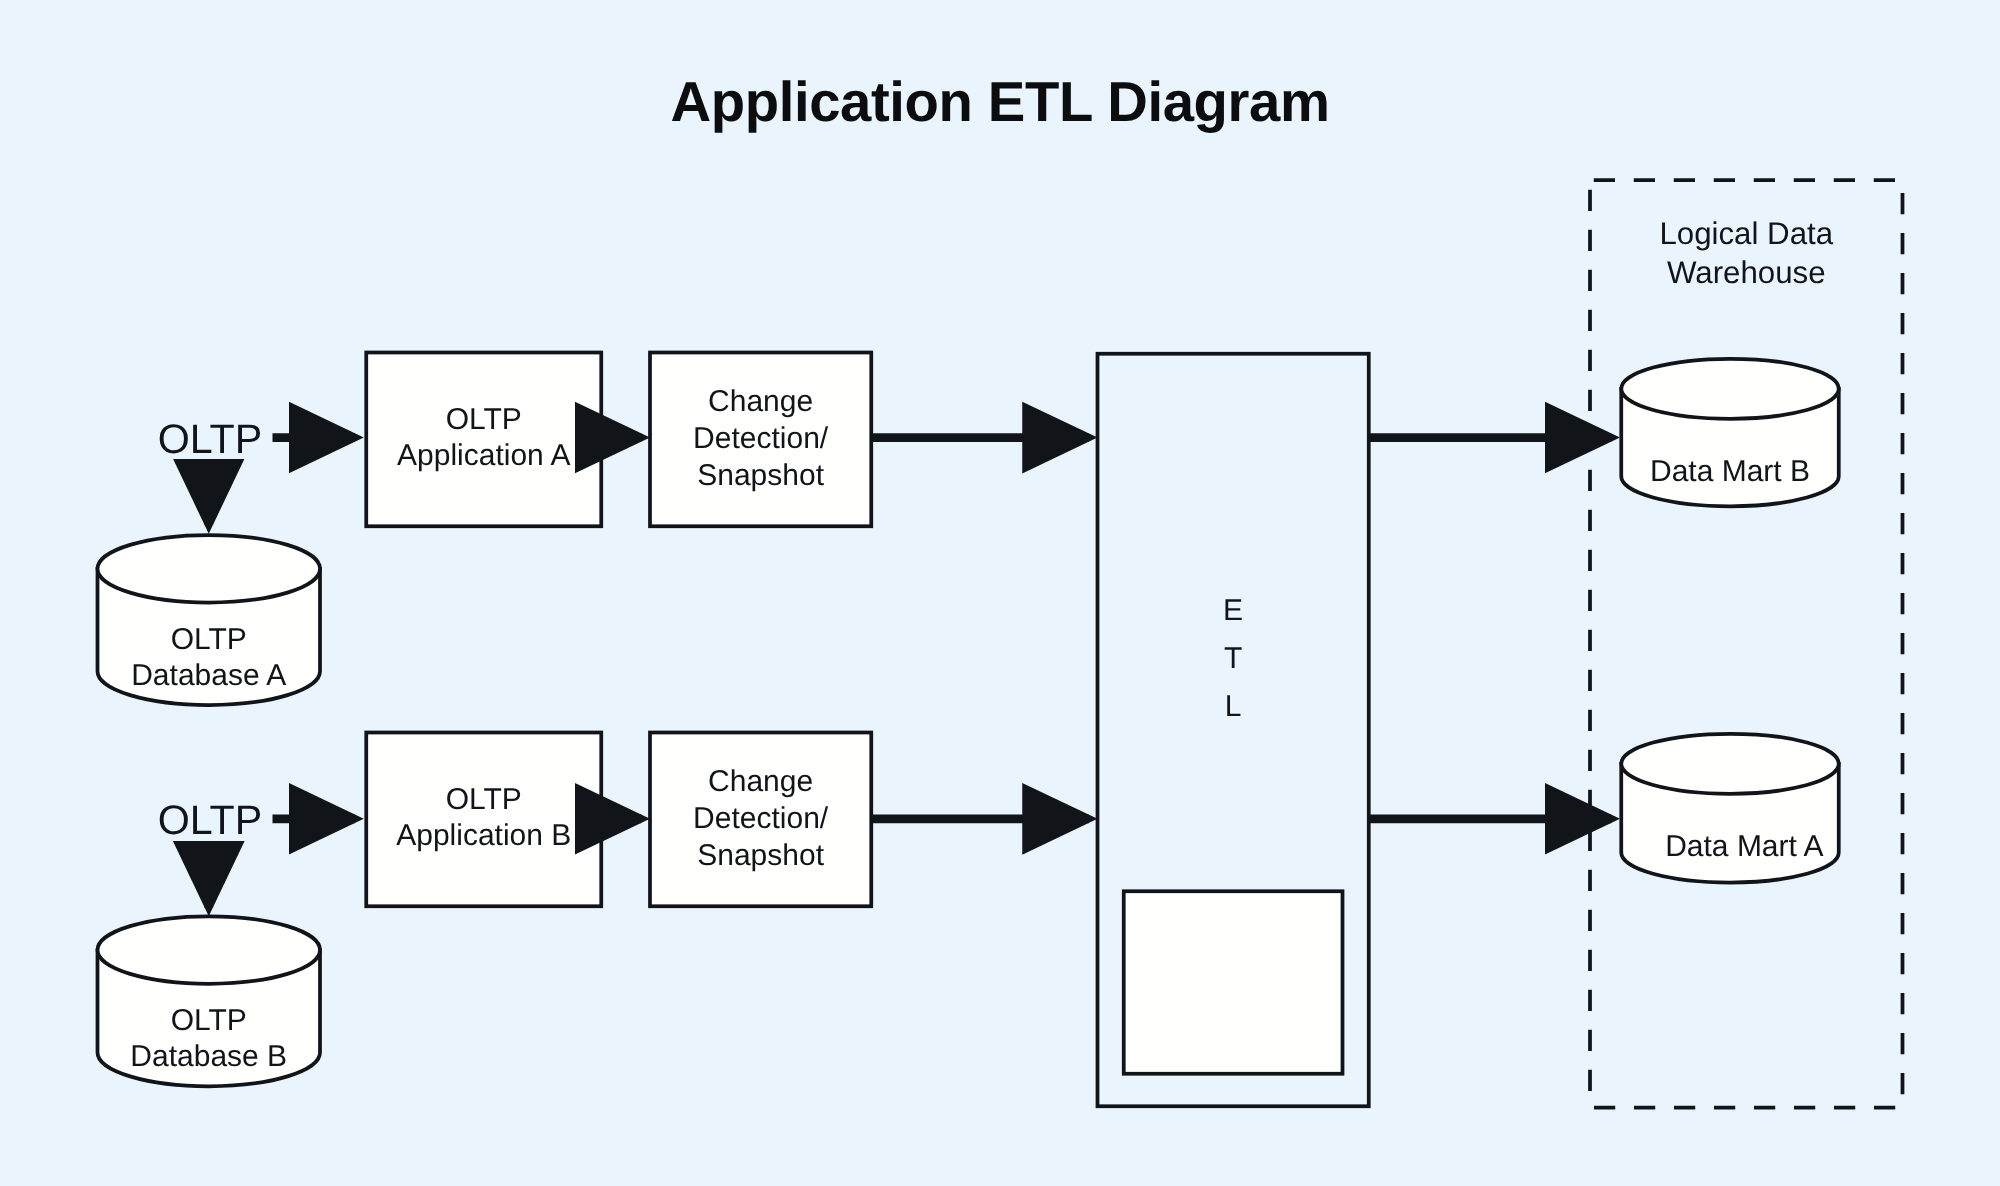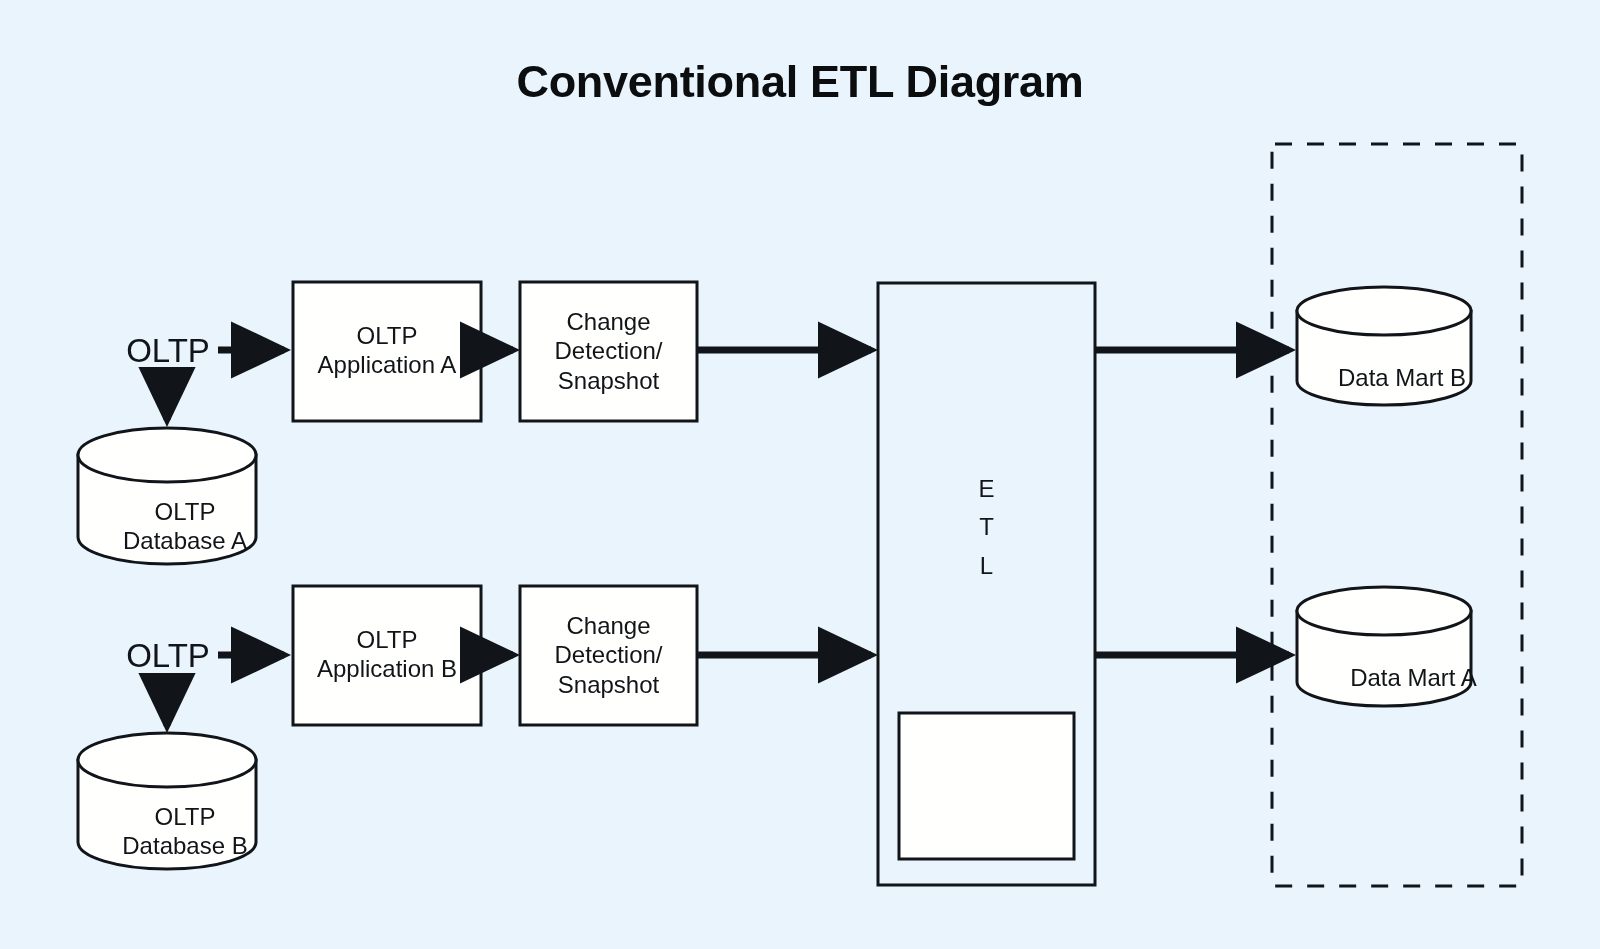--- a/index.html
+++ b/index.html
@@ -44,30 +44,30 @@
     position: absolute;
     font-family: "Liberation Sans", sans-serif;
     color: #111418;
     text-align: center;
     line-height: 1.22;
     white-space: pre-line;
     pointer-events: none;
   }
   .t-oltp-src   { font-size: 33px; }
   .t-box        { font-size: 24px; }
-  .t-cyl        { font-size: 24px; padding-left: 18px; }
+  .t-cyl        { font-size: 24px; }
   .t-etl        { font-size: 24px; line-height: 1.6; }
   .t-ldw        { font-size: 25px; }
 </style>
 </head>
 <body>
 
 <div id="canvas">
 
-  <div class="page-title">Conventional ETL Diagram</div>
+  <div class="page-title">Application ETL Diagram</div>
 
   <svg class="diagram" viewBox="0 0 1600 949">
     <defs>
       <marker id="arrowhead" markerWidth="9" markerHeight="9" refX="7.6" refY="4.5" orient="auto" markerUnits="strokeWidth">
         <path d="M 0 0.4 L 8.6 4.5 L 0 8.6 z" fill="#111418"></path>
       </marker>
     </defs>
 
     <rect x="1272" y="144" width="250" height="742" fill="none" stroke="#111418" stroke-width="3" stroke-dasharray="17 15" rx="3" ry="3"></rect>
 
@@ -146,18 +146,20 @@
 
   <div class="node-text t-box" style="left:520px; top:611px; width:177px;">Change
 Detection/
 Snapshot</div>
 
   <div class="node-text t-etl" style="left:878px; top:470px; width:217px;">E
 T
 L</div>
 
 
+  <div class="node-text t-ldw" style="left:1272px; top:172px; width:250px;">Logical Data
+Warehouse</div>
 
   <div class="node-text t-cyl" style="left:1297px; top:363px; width:174px;">Data Mart B</div>
 
   <div class="node-text t-cyl" style="left:1297px; top:663px; width:197px;">Data Mart A</div>
 
 </div>
 
 </body></html>

